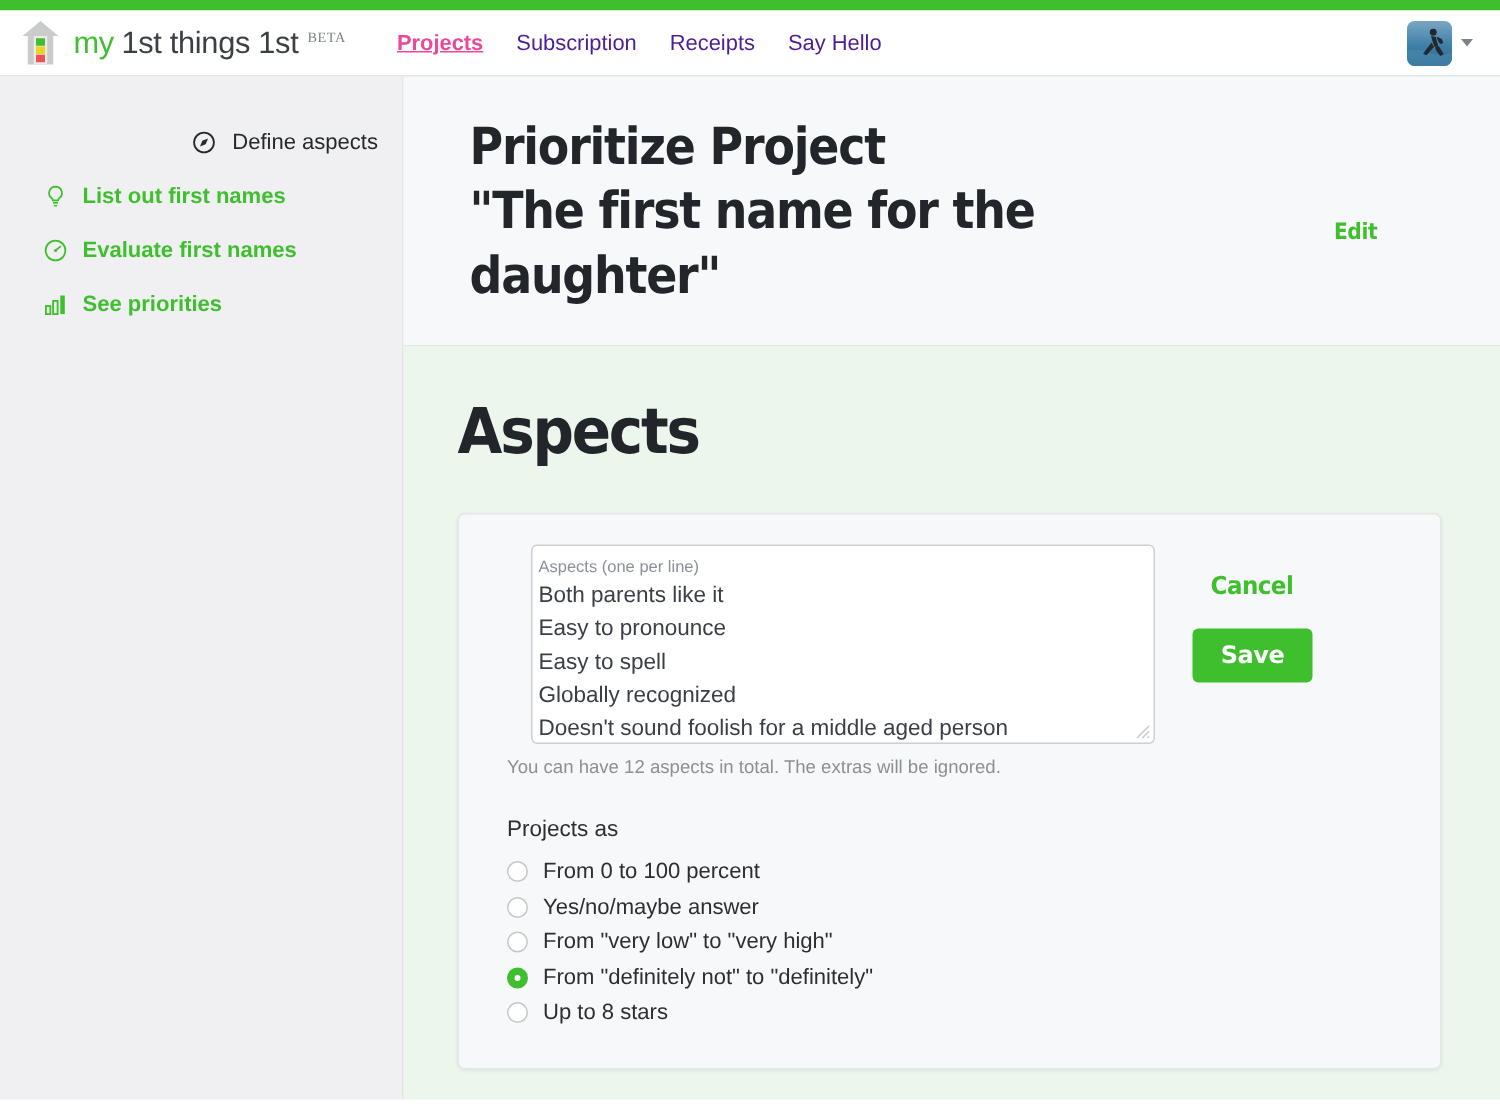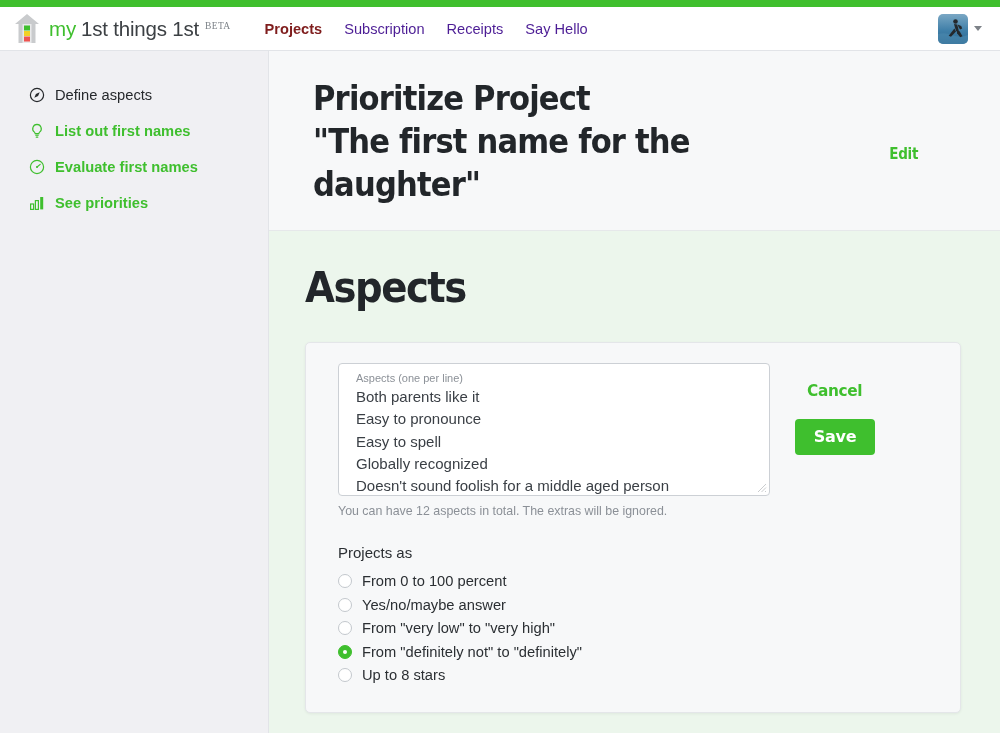--- a/index.html
+++ b/index.html
@@ -79,22 +79,23 @@
     gap: 22px;
     list-style: none;
     margin-left: 8px;
   }
   .nav-links a {
     text-decoration: none;
     font-size: 14.6px;
     color: #4c1d95;
   }
   .nav-links .active a {
-    color: #7f1d1d;
+    color: #ec4899;
     font-weight: bold;
+    text-decoration: underline;
   }
 
   .nav-right {
     margin-left: auto;
     display: flex;
     align-items: center;
     gap: 6px;
     padding-right: 4px;
   }
   .avatar {
@@ -138,21 +139,21 @@
   }
   .side-item .side-ico {
     width: 17px;
     height: 17px;
     display: inline-flex;
     align-items: center;
     justify-content: center;
     flex: 0 0 auto;
   }
   .side-item .side-ico svg { display: block; }
-  .side-item.current { color: #26292c; }
+  .side-item.current { color: #26292c; justify-content: flex-end; }
   .side-item.current .side-label { font-weight: normal; color: #26292c; }
   .side-item.link .side-label { color: #3fbf2e; font-weight: bold; }
 
   
   .content {
     flex: 1 1 auto;
     min-width: 0;
     display: flex;
     flex-direction: column;
   }
@@ -221,24 +222,25 @@
     align-items: flex-start;
     gap: 0;
   }
 
   .field-wrap { flex: 1 1 auto; min-width: 0; max-width: 432px; }
 
   .textarea-box {
     background: #ffffff;
     border: 1px solid #ccd0d5;
     border-radius: 4px;
-    padding: 7px 10px 0 17px;
+    padding: 7px 10px 0 4px;
     position: relative;
     height: 133px;
     overflow: hidden;
+    margin-left: 16px;
   }
   .ta-label {
     font-size: 11px;
     color: #8b9097;
     line-height: 14px;
     display: block;
     margin-bottom: 1px;
   }
   .ta-lines {
     font-size: 15px;

